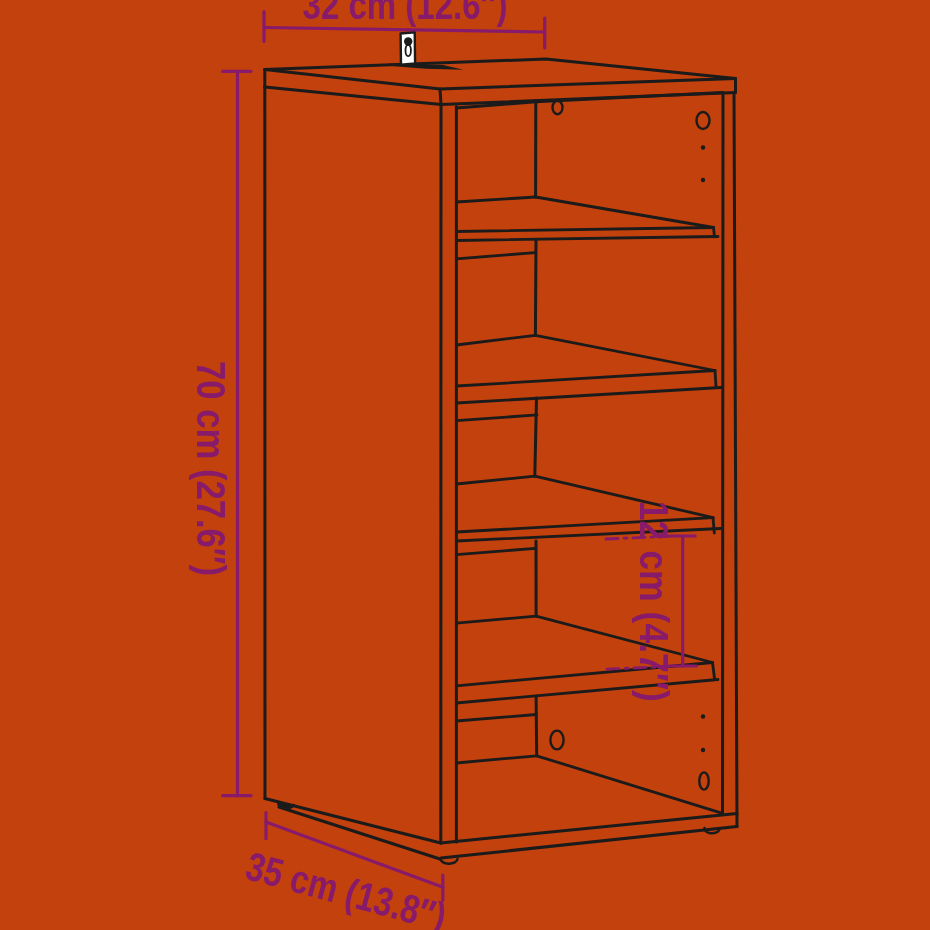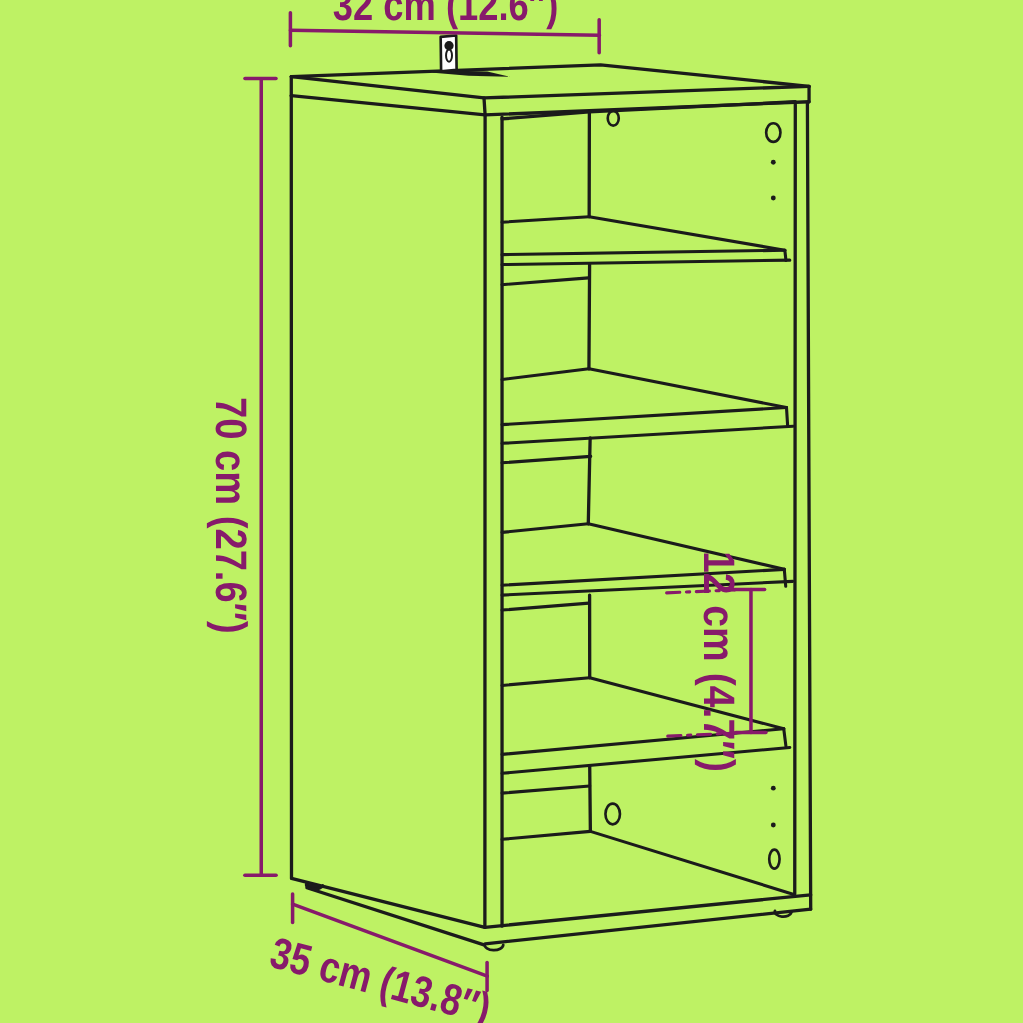--- a/index.html
+++ b/index.html
@@ -1,16 +1,16 @@
 <!DOCTYPE html>
 <html><head>
 <meta charset="utf-8">
 <style>
 html,body{margin:0;padding:0;background:#ffffff;}
-#stage{position:relative;width:930px;height:930px;background:#bef264;overflow:hidden;}
+#stage{position:relative;width:930px;height:930px;background:#c2410c;overflow:hidden;}
 text{font-family:"Liberation Sans",sans-serif;font-weight:bold;}
 </style>
 </head>
 <body>
 
 <div id="stage">
 <svg width="930" height="930" viewBox="0 0 930 930" xmlns="http://www.w3.org/2000/svg">
 <g fill="none" stroke="#1b1b1b" stroke-width="3" stroke-linecap="round" stroke-linejoin="round">
 
   <g>

